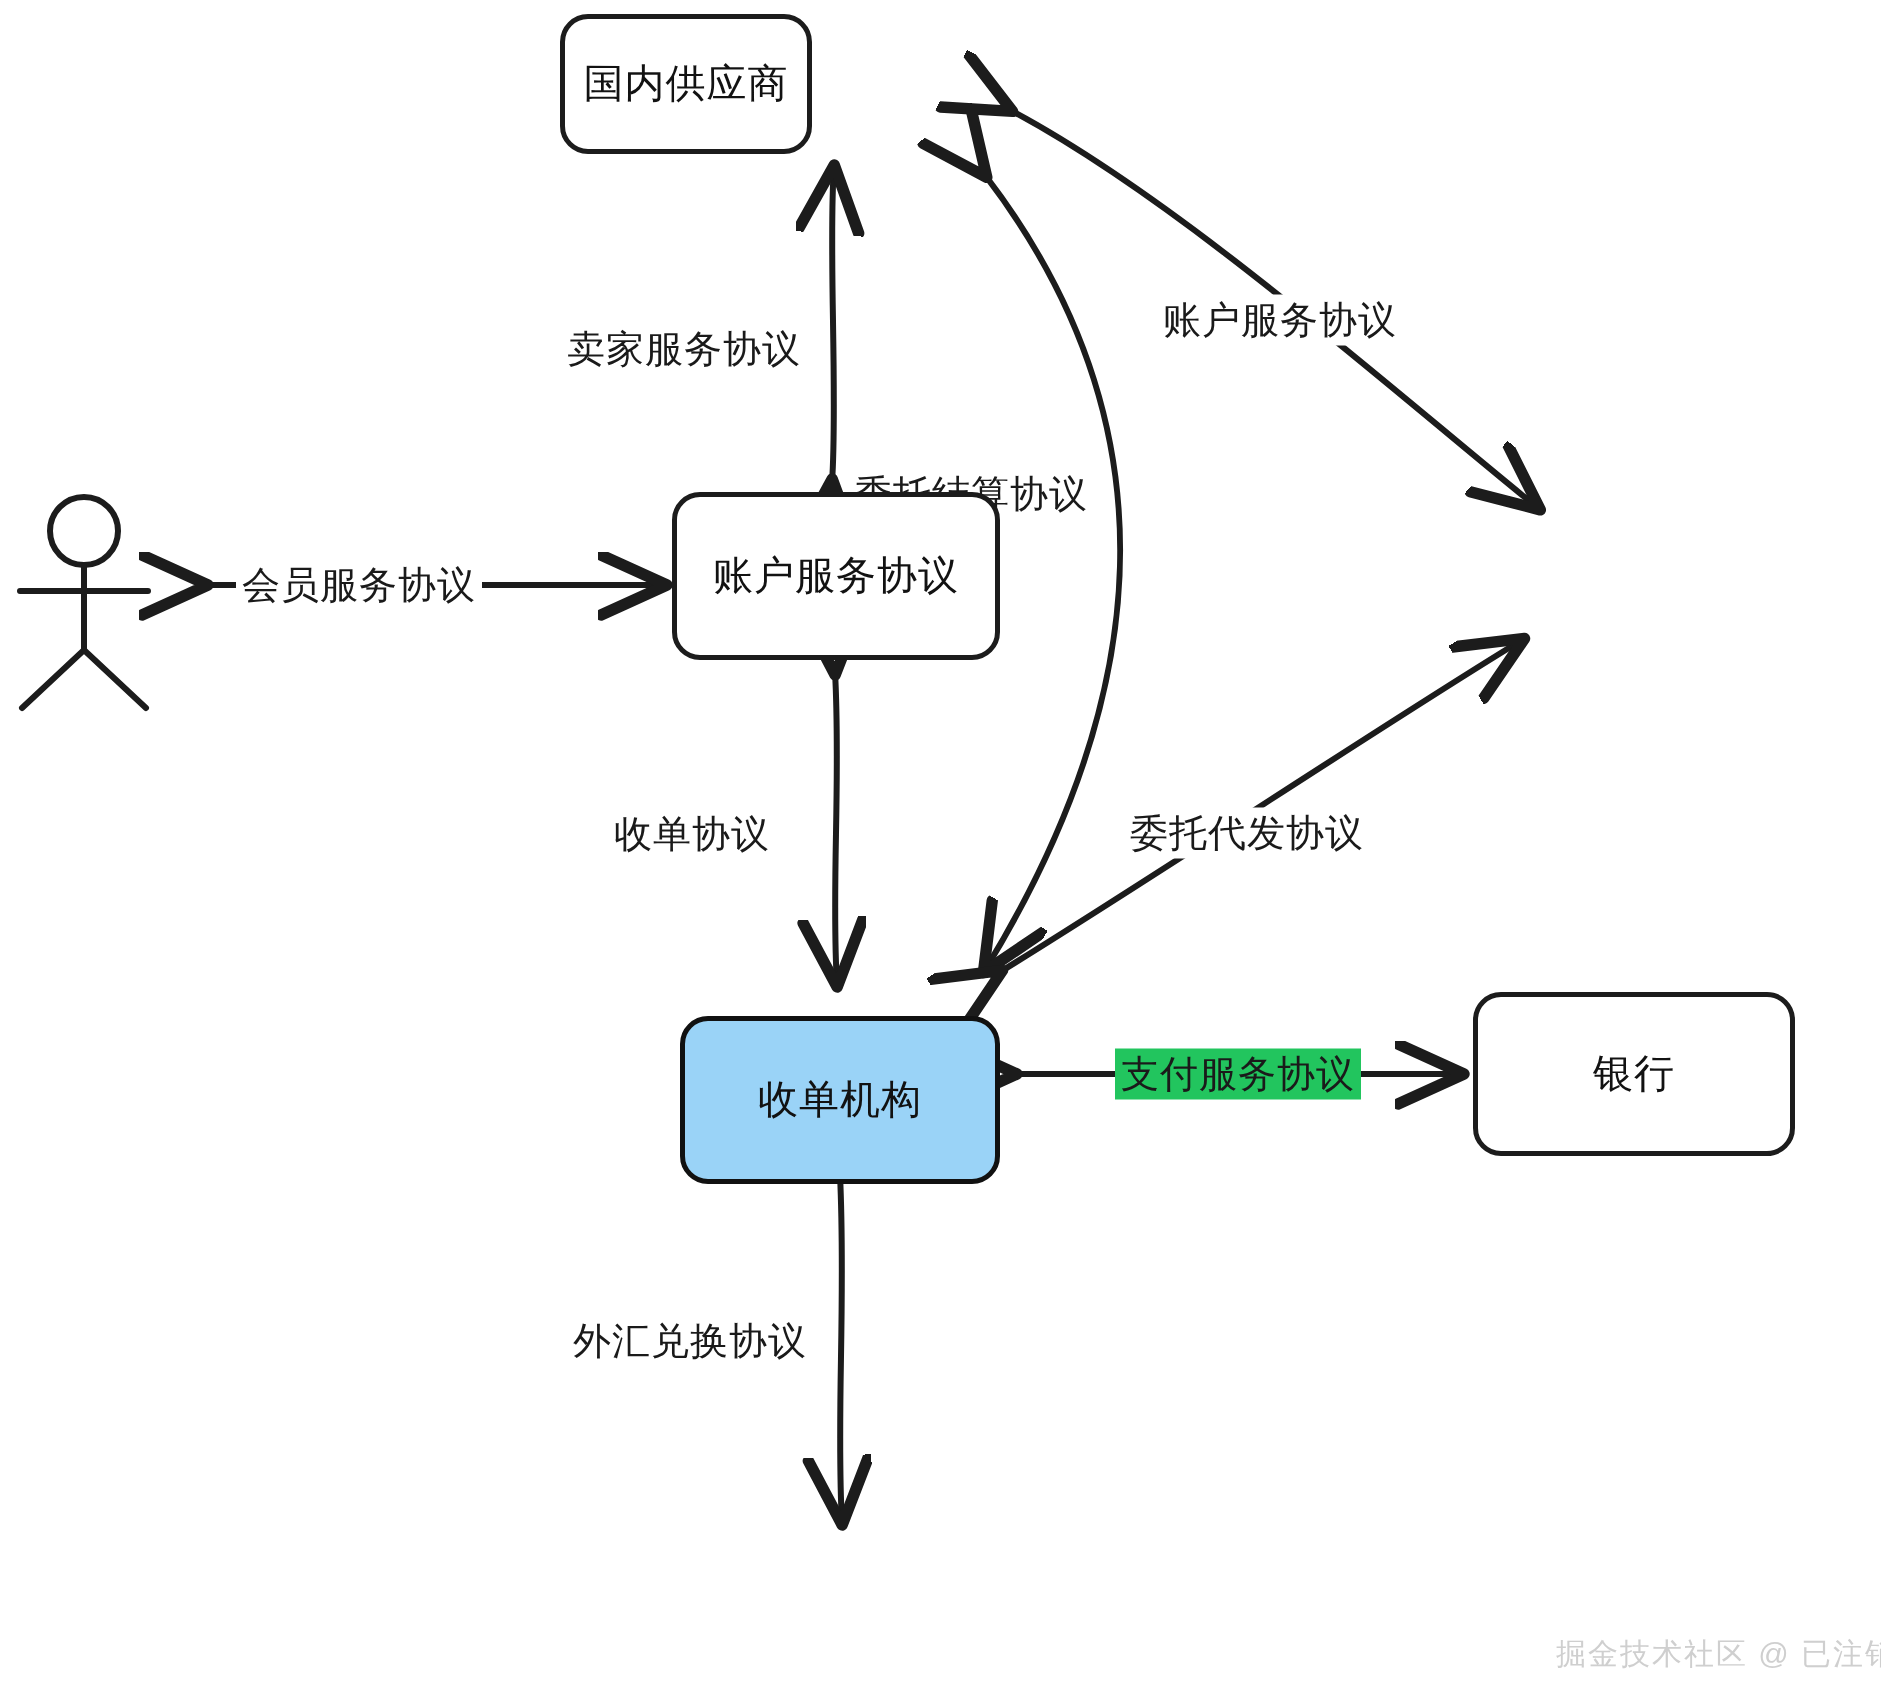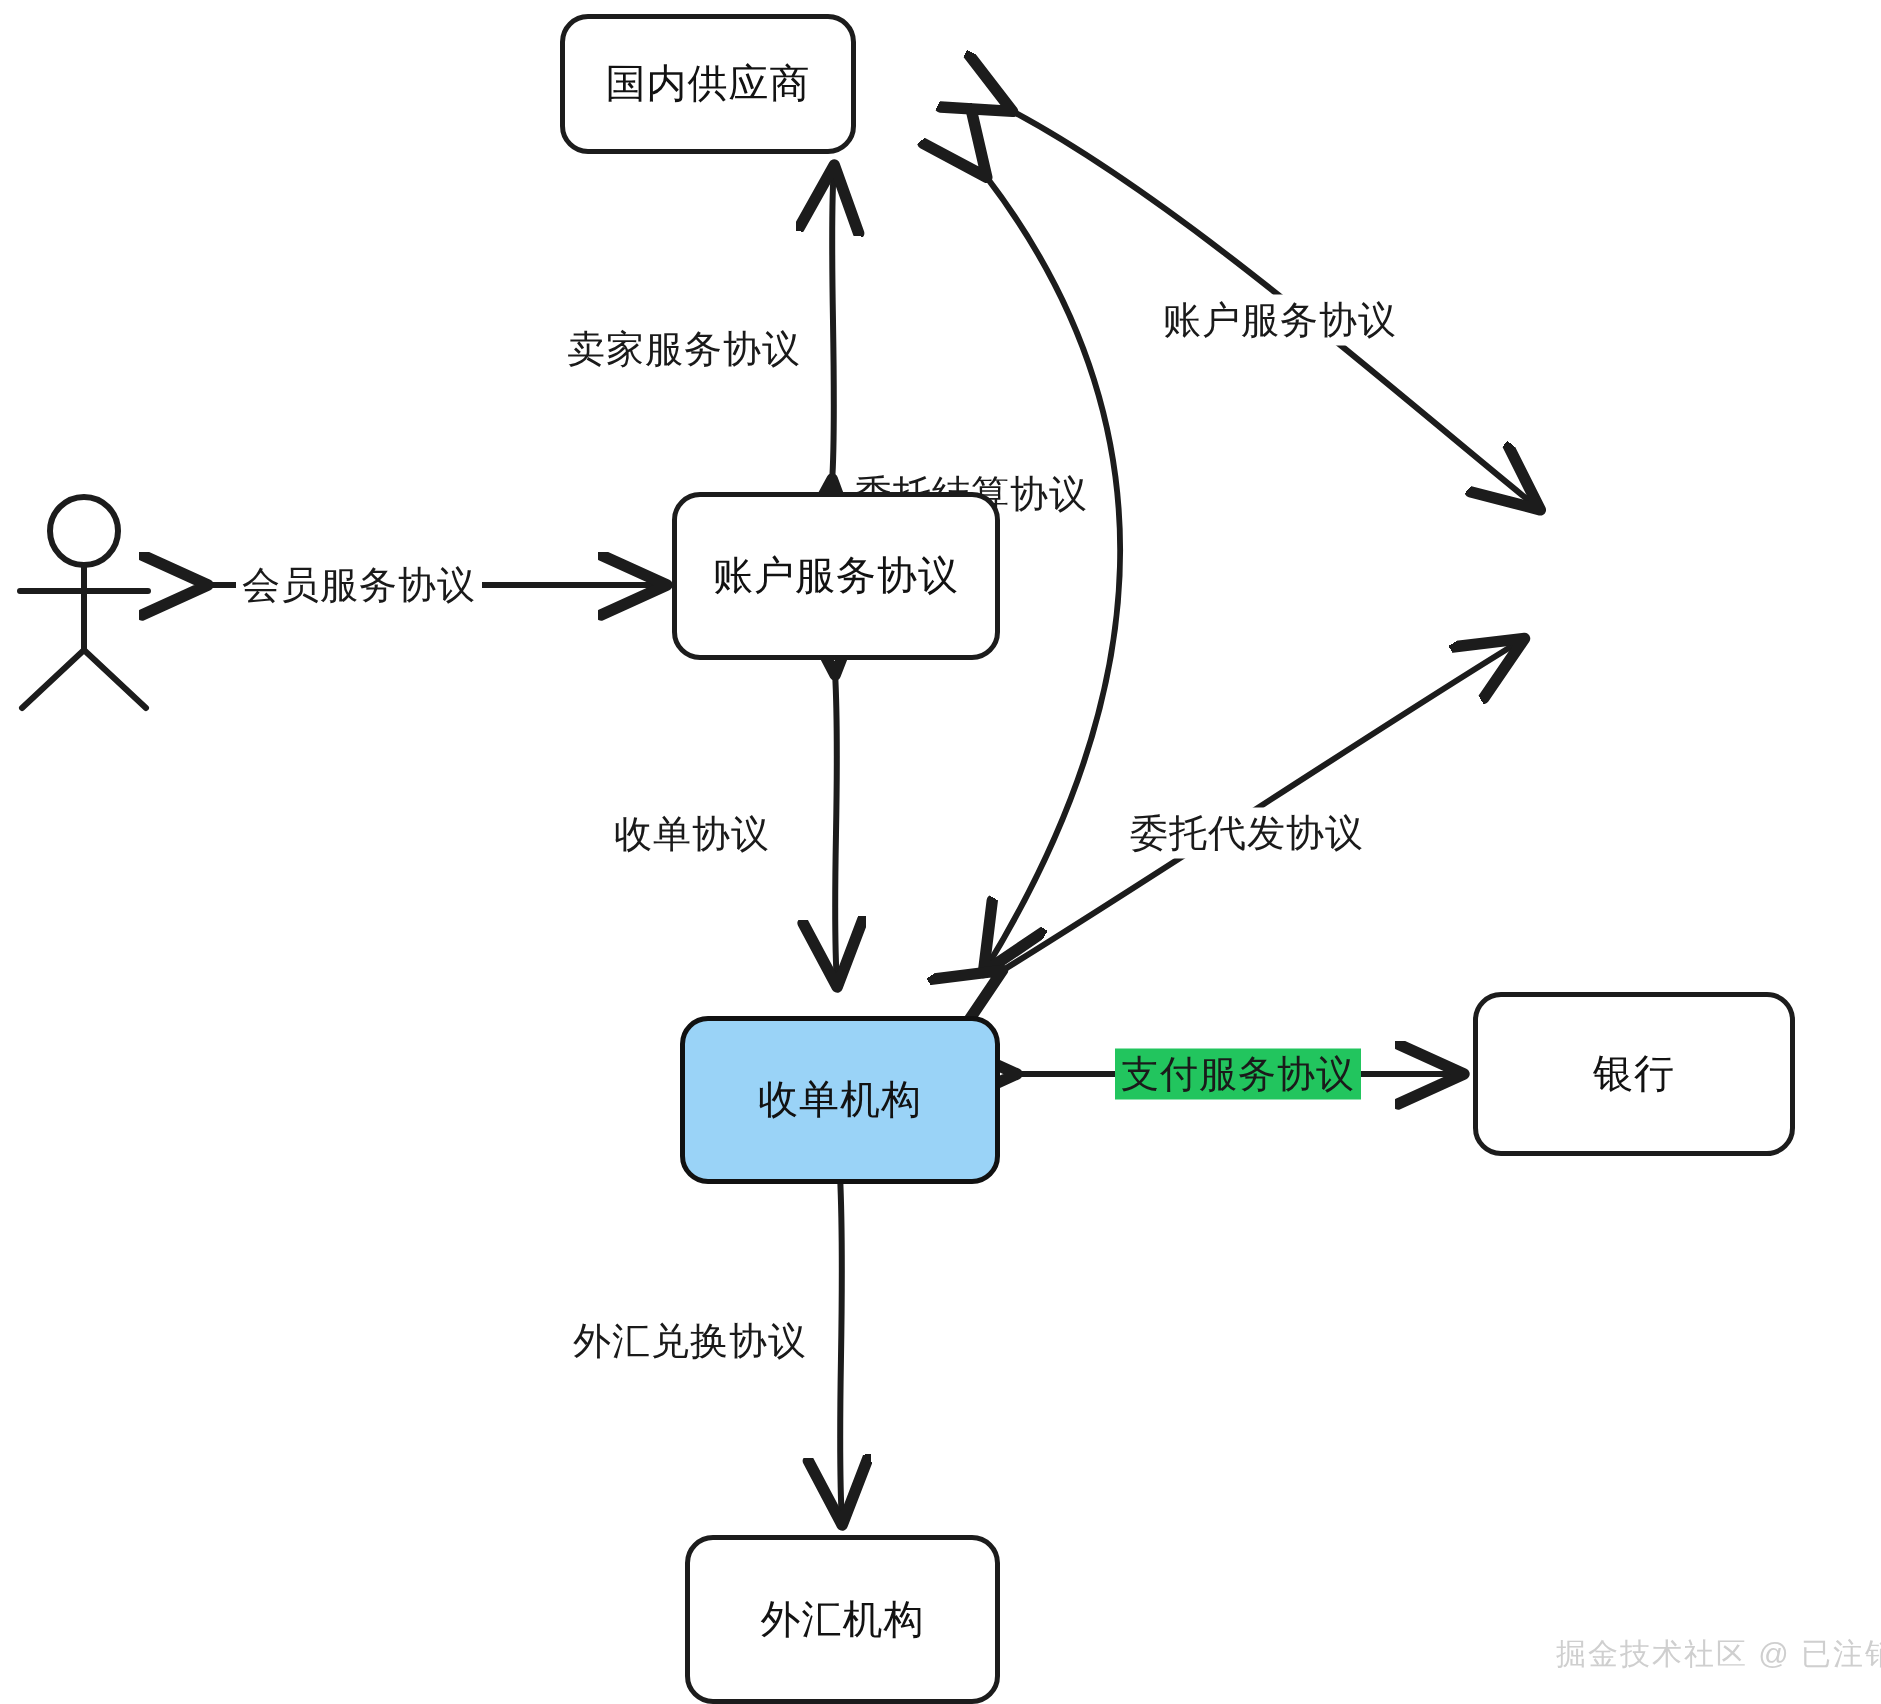--- a/index.html
+++ b/index.html
@@ -63,36 +63,33 @@
   <div class="edge-label" style="left: 971px; top: 494px; background: rgb(255, 255, 255); padding: 0px 6px;">委托结算协议</div>
 
   <div class="edge-label" style="left: 692px; top: 834px; background: rgb(255, 255, 255); padding: 0px 6px;">收单协议</div>
 
   <div class="edge-label" style="left: 1247px; top: 833px; background: rgb(255, 255, 255); padding: 0px 6px;">委托代发协议</div>
 
   <div class="edge-label" style="left: 1238px; top: 1074px; background: #22c55e; padding: 0px 6px;">支付服务协议</div>
 
   <div class="edge-label" style="left: 690px; top: 1341px; background: rgb(255, 255, 255); padding: 0px 6px;">外汇兑换协议</div>
 
-  <div class="node" style="left:560px;top:14px;width:296px;height:140px;">
+  <div class="node" style="left:560px;top:14px;width:252px;height:140px;">
     <span>国内供应商</span>
   </div>
 
   <div class="node" style="left:672px;top:492px;width:328px;height:168px;">
     <span>账户服务协议</span>
   </div>
 
   <div class="node blue" style="left:680px;top:992px;width:320px;height:168px;">
     <span>收单机构</span>
   </div>
 
 
   <div class="node" style="left:1473px;top:992px;width:322px;height:164px;">
     <span>银行</span>
   </div>
 
-  <div class="node" style="left:685px;top:1535px;width:315px;height:169px;">
-    <span>外汇机构</span>
-  </div>
 
   <div class="watermark" style="left:1556px;top:1634px;">掘金技术社区 @ 已注销</div>
 
 </div>
 
 </body></html>

